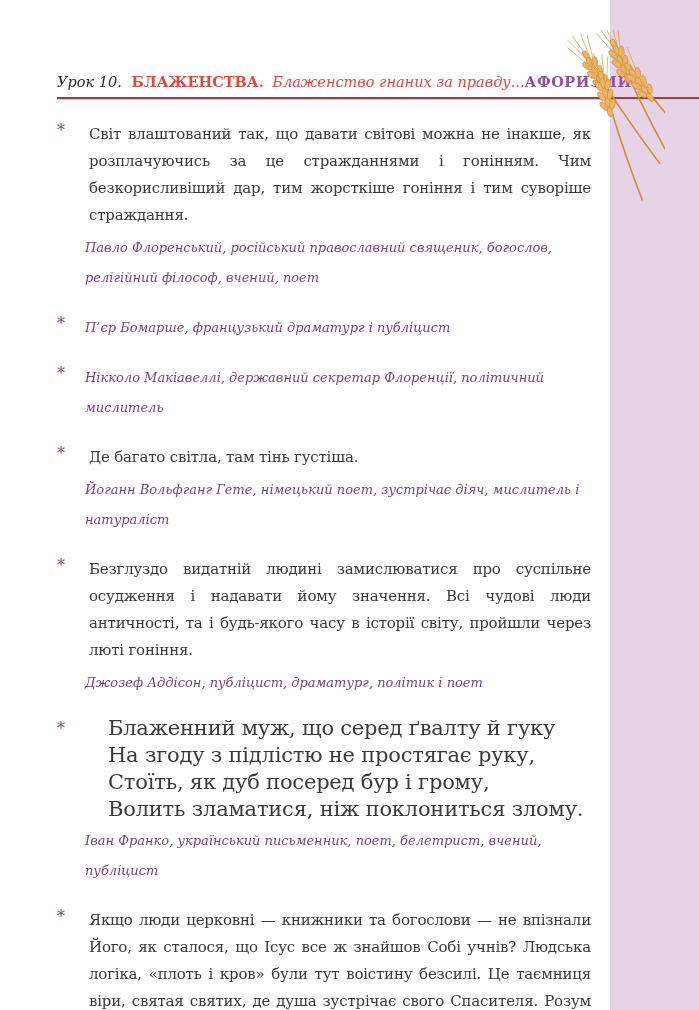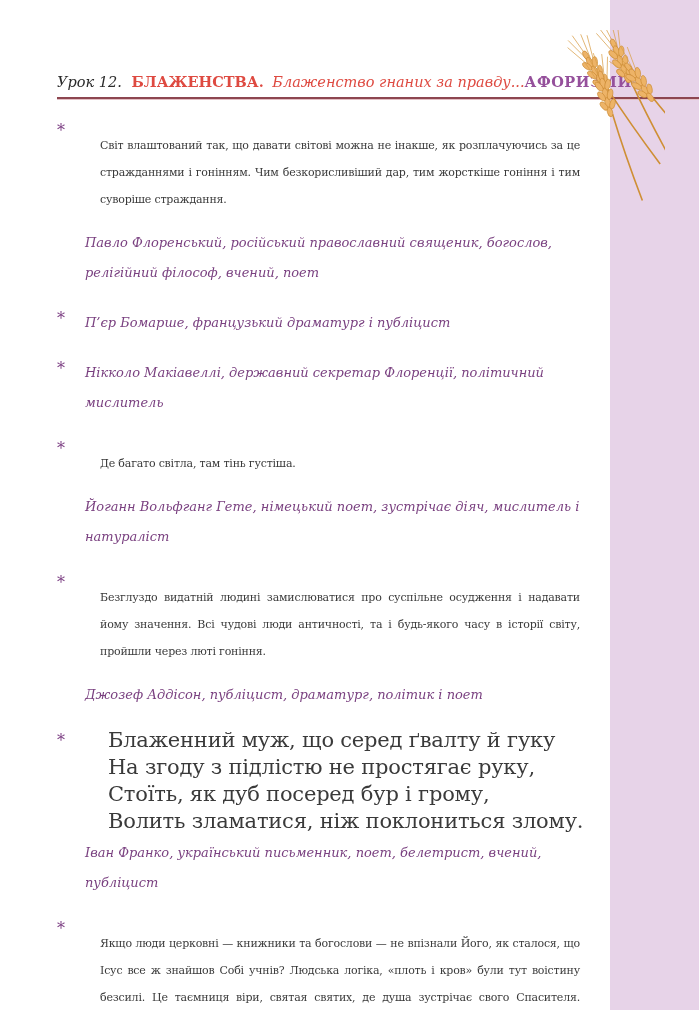--- a/index.html
+++ b/index.html
@@ -59,22 +59,22 @@
     margin-top: 17px;
   }
   .bullet {
     flex: 0 0 28px;
     color: var(--bullet-purple, #7d4084);
     font-size: 16px;
     line-height: 27px;
   }
   .aphorism-body { flex: 1; min-width: 0; }
   .quote {
-    margin: 15px;
-    font-size: 11px;
+    margin: 4px;
+    font-size: 15px;
     line-height: 27px;
     letter-spacing: -0.2px;
     color: var(--body-text, #3a3a3a);
     text-align: justify;
   }
   .poem-line {
     font-size: 21px;
     line-height: 27px;
     letter-spacing: -0.2px;
     color: var(--body-text, #3a3a3a);
@@ -125,21 +125,21 @@
     <use href="#ear" transform="translate(24,22) rotate(-30)"></use>
     <use href="#ear" transform="translate(52,10) rotate(-22)"></use>
     <use href="#ear" transform="translate(40,42) rotate(-14)"></use>
     <use href="#ear" transform="translate(66,34) rotate(-36)"></use>
   </svg>
 
   <div class="content">
 
     <div class="header-row">
       <div>
-        <span class="lesson-label">Урок 12.</span>
+        <span class="lesson-label">Урок 10.</span>
         <span class="lesson-title">БЛАЖЕНСТВА.</span>
         <span class="lesson-subtitle">Блаженство гнаних за правду...</span>
       </div>
       <div class="header-right">АФОРИЗМИ</div>
     </div>
     <div class="rule"></div>
 
     <div class="aphorism">
       <span class="bullet">*</span>
       <div class="aphorism-body">

